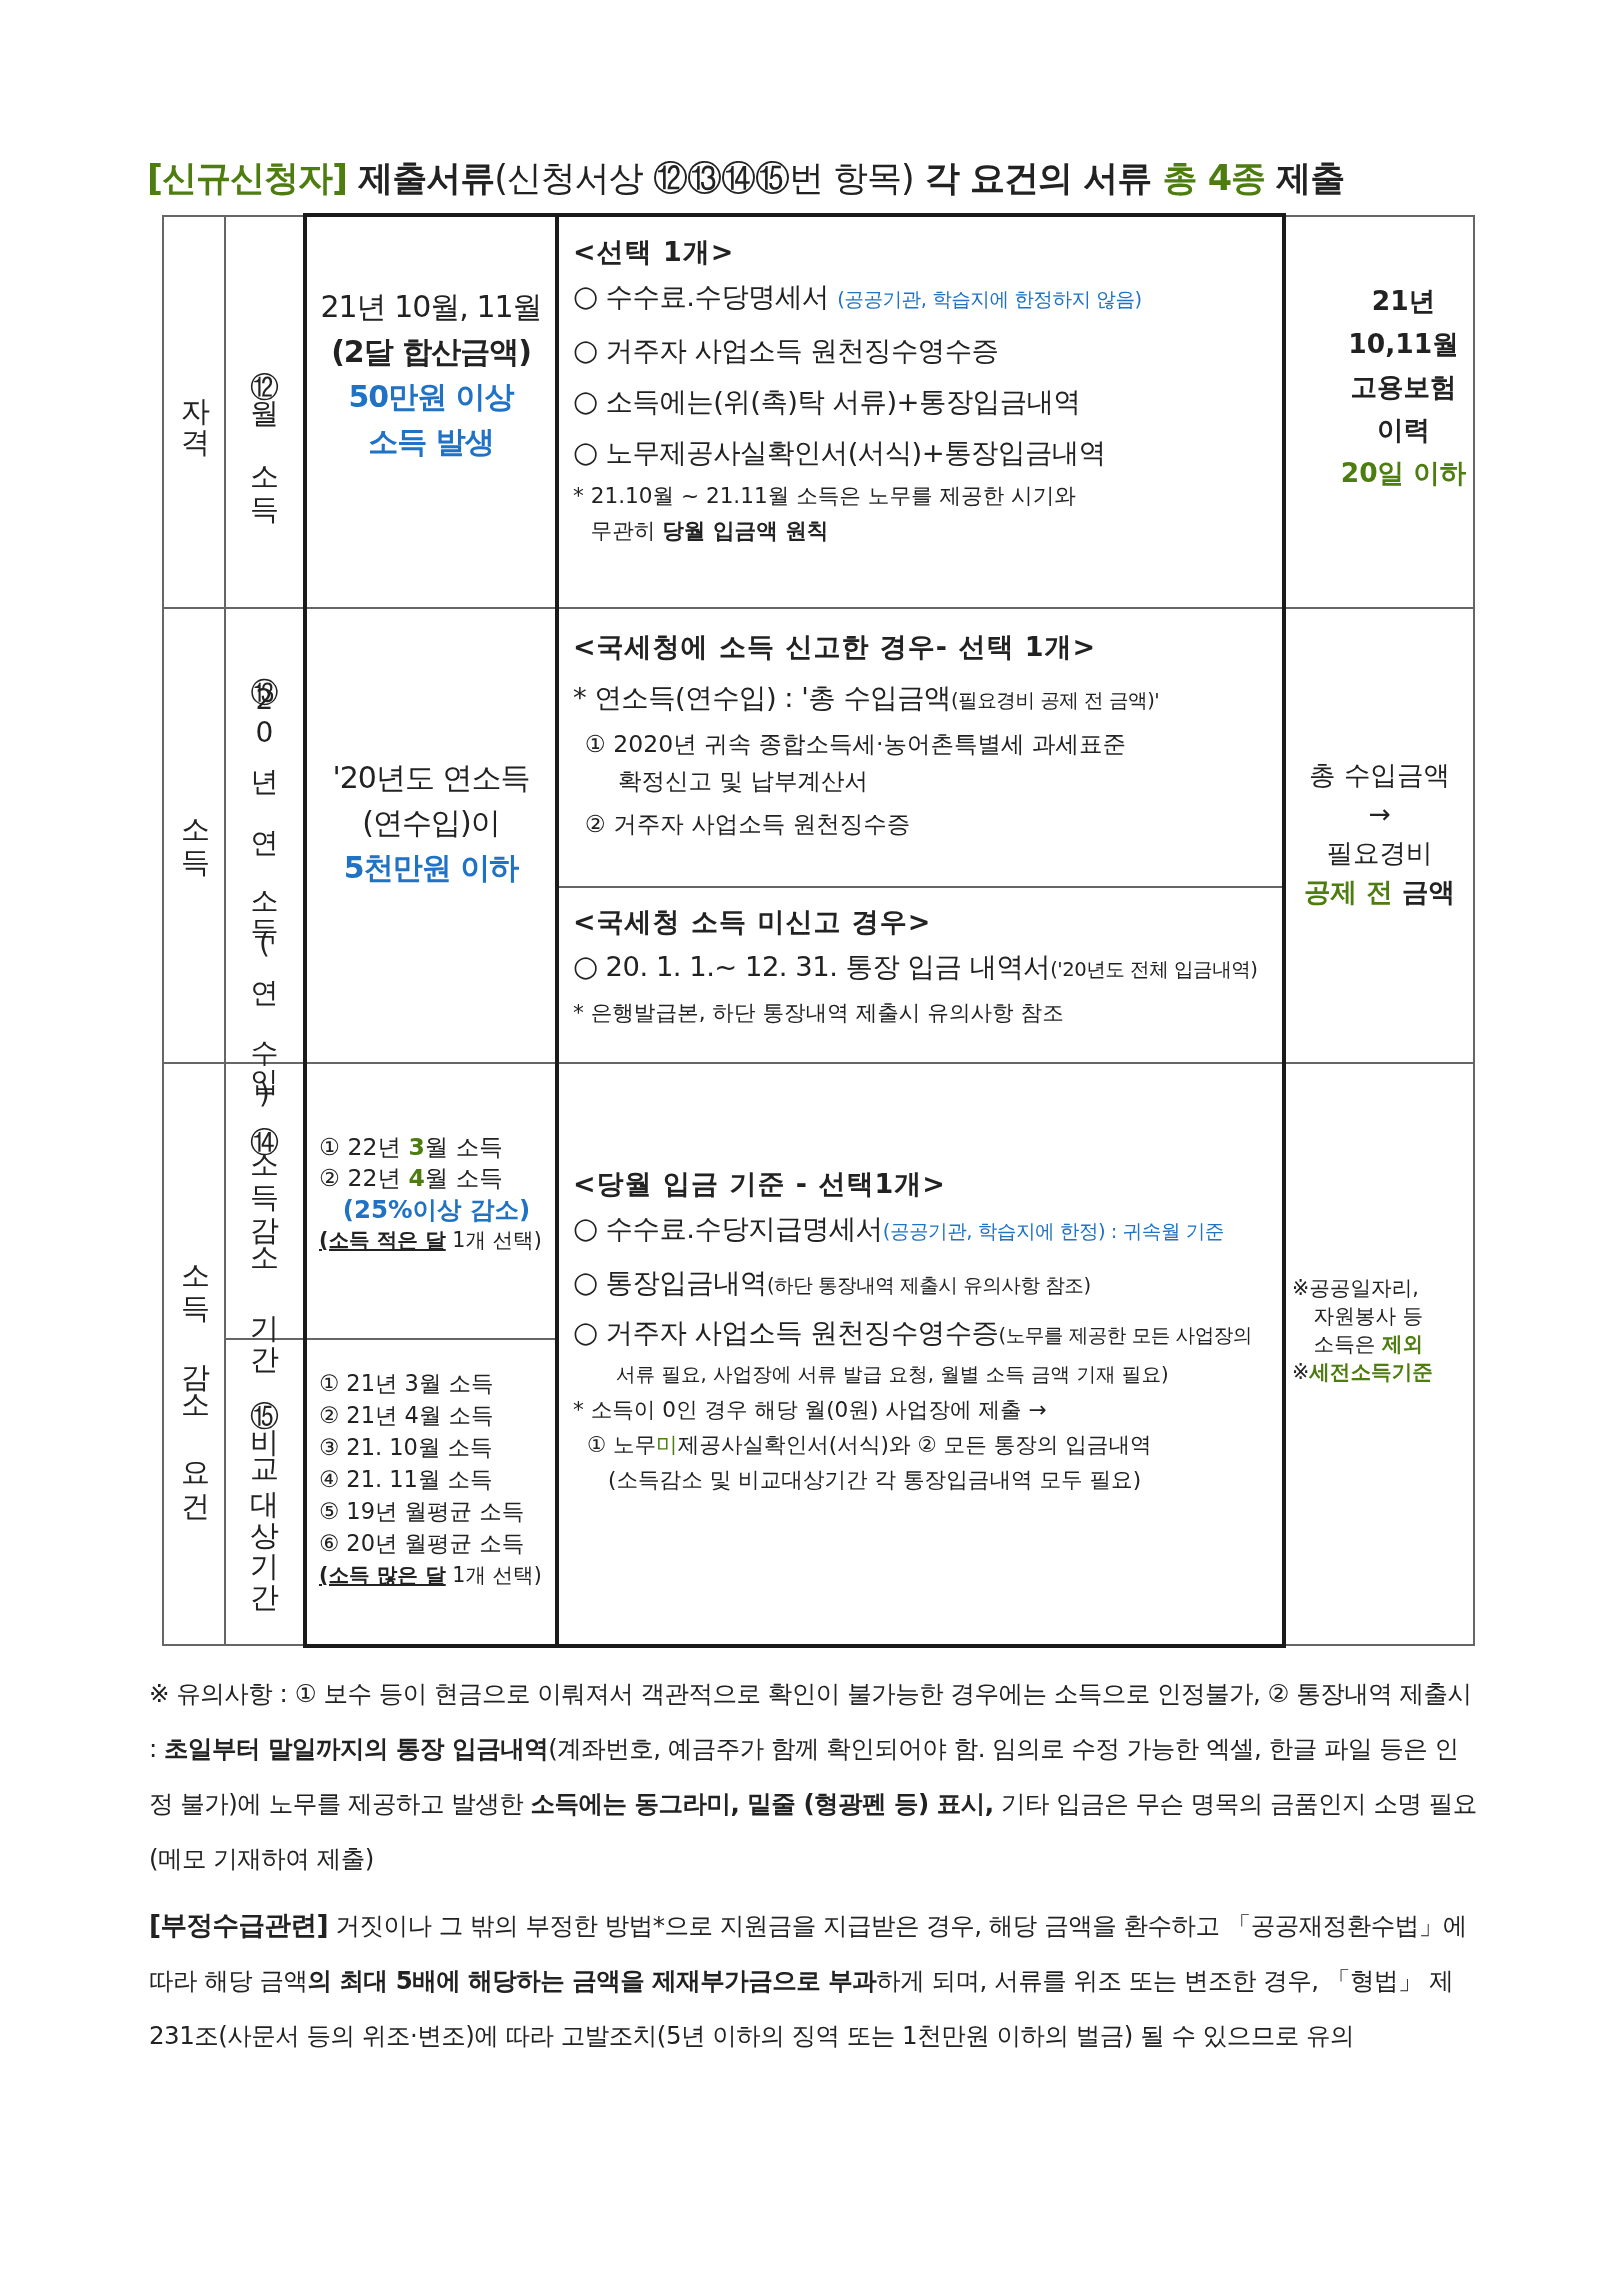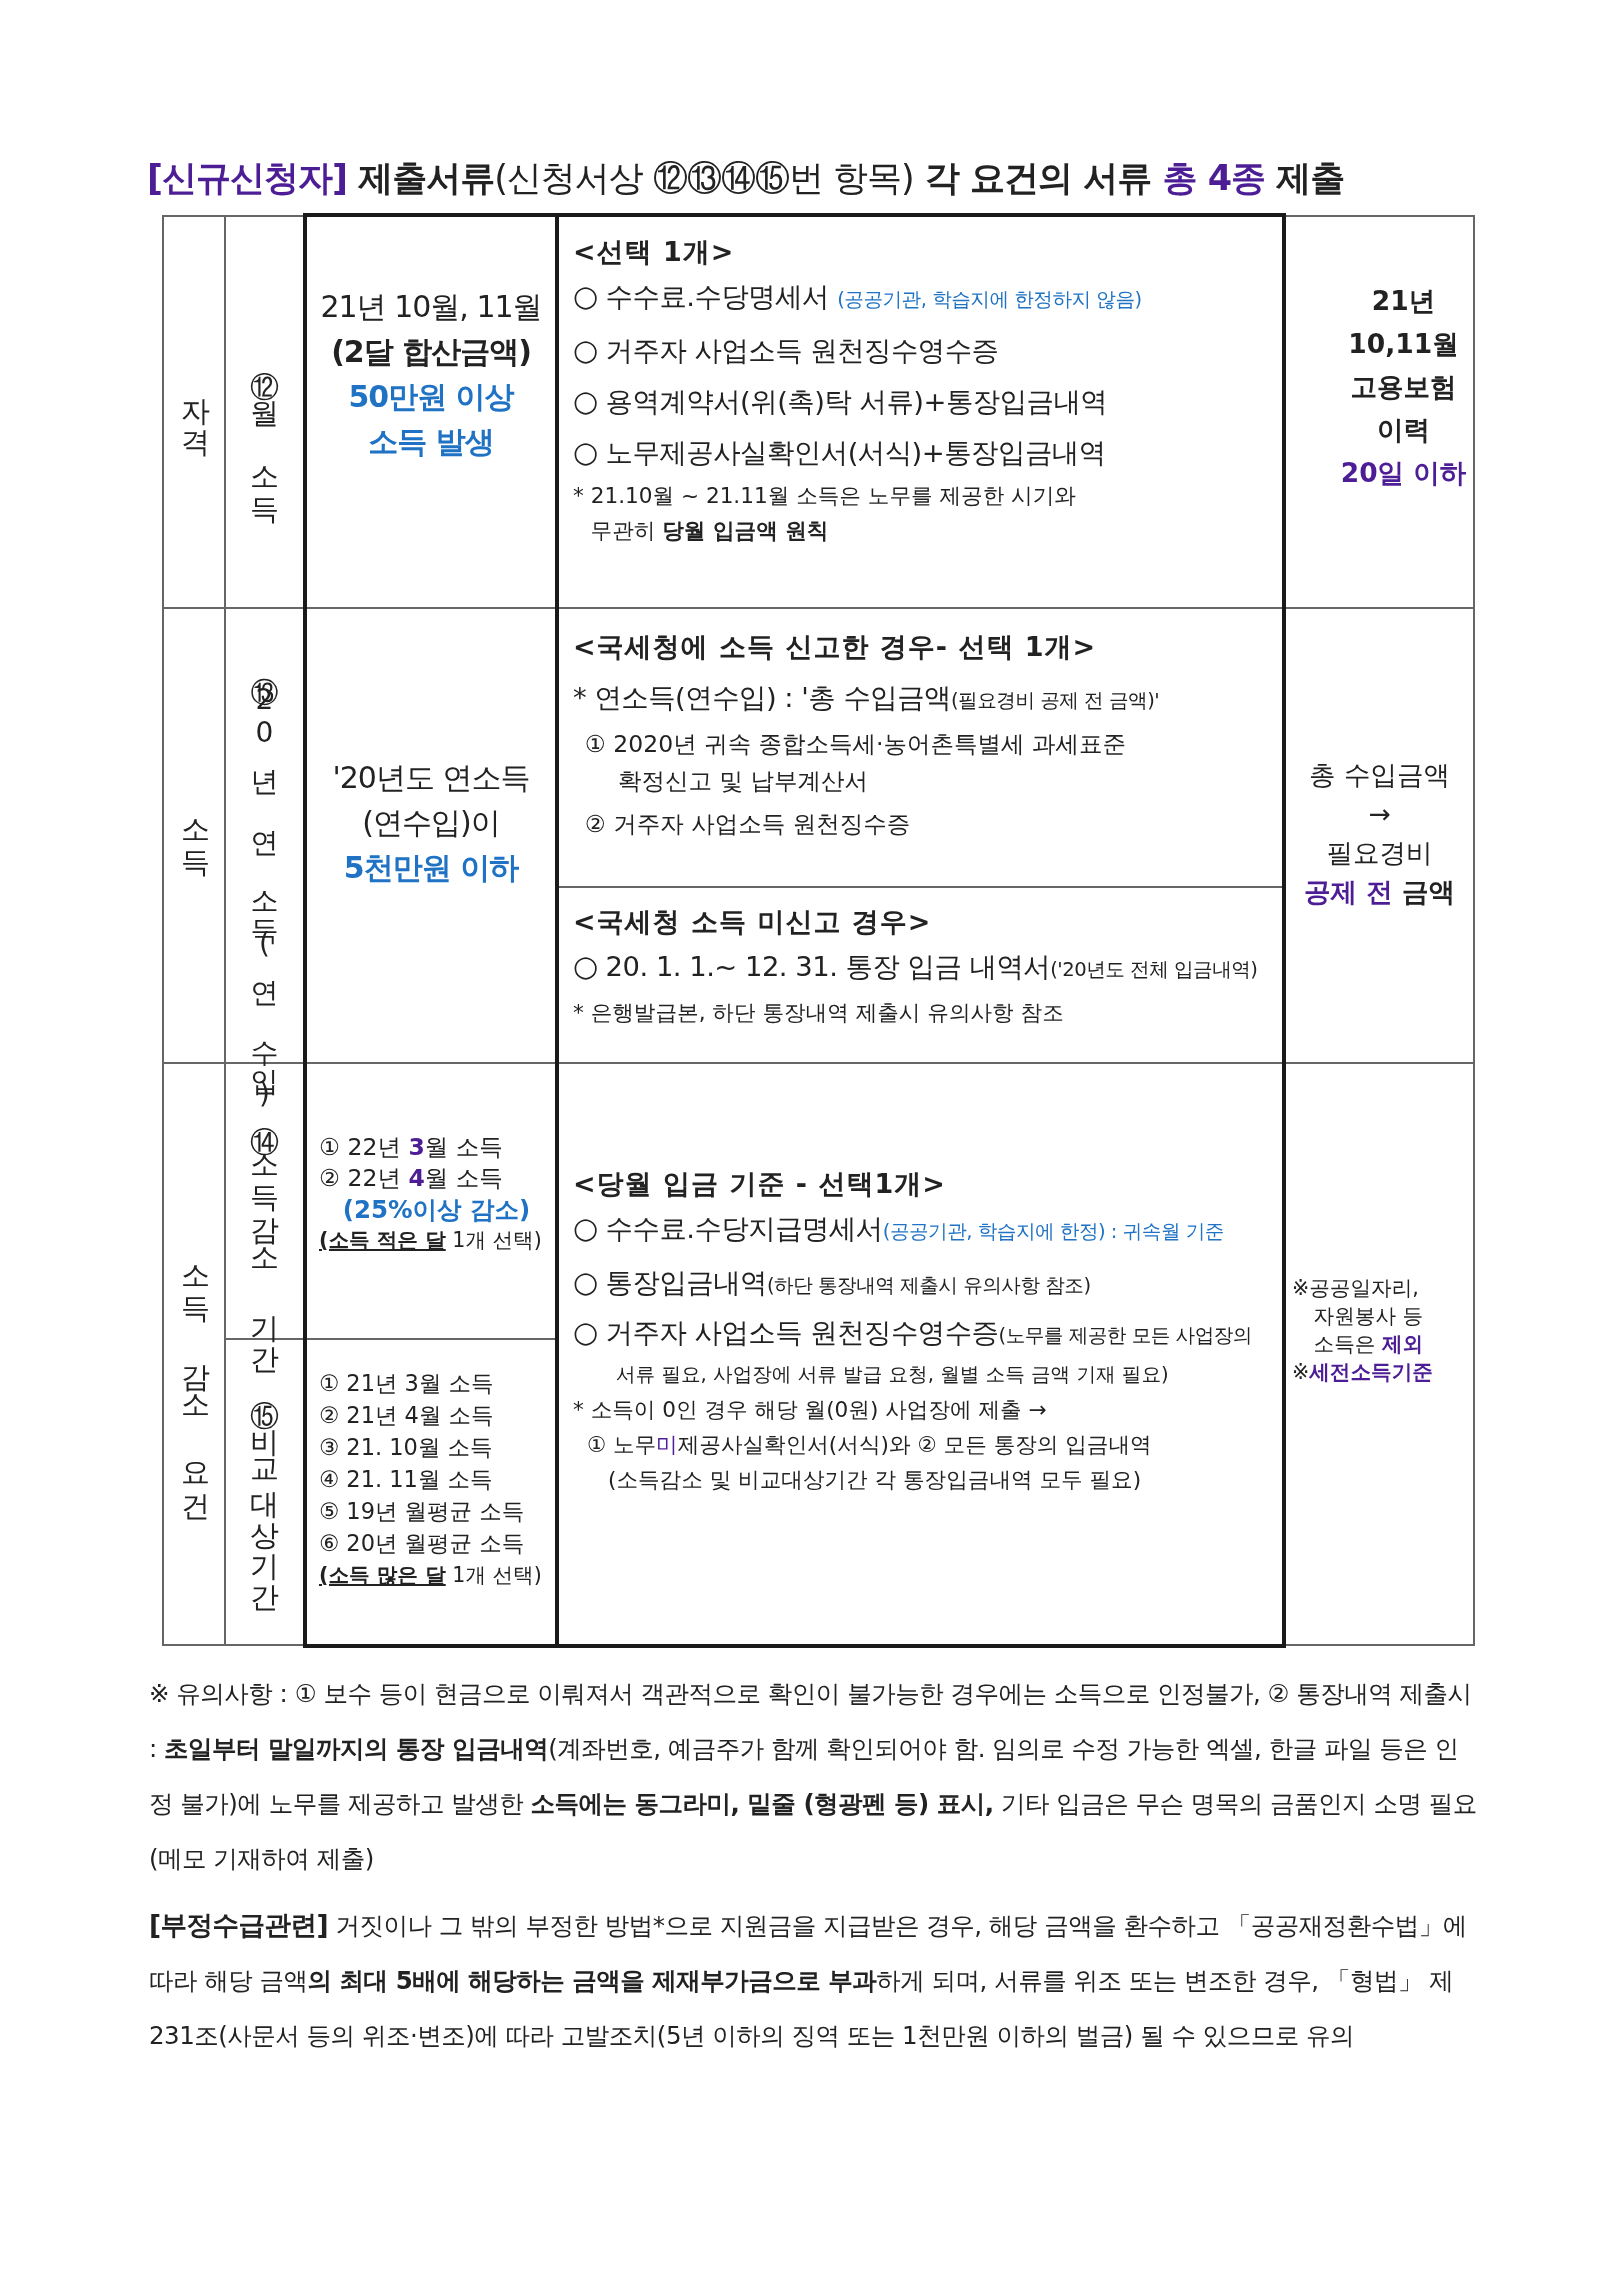--- a/index.html
+++ b/index.html
@@ -1,19 +1,19 @@
 <!DOCTYPE html>
 <html><head>
 <meta charset="utf-8">
 <style>
   * { box-sizing: border-box; margin: 0; padding: 0; }
   html, body { width: 1621px; height: 2292px; background: #ffffff; }
   body { position: relative; font-family: "DejaVu Sans", "Liberation Sans", sans-serif; color: #222; }
   .abs { position: absolute; }
-  .red { color: #4c1d95; }
+  .red { color: #4d7c0f; }
   .blue { color: #1f72c4; }
   .b { font-weight: bold; }
 
   #title { left: 147px; top: 155px; font-size: 35px; font-weight: bold; letter-spacing: -1px; white-space: nowrap; }
   #title .light { font-weight: normal; }
 
   
   .hl { position: absolute; height: 2px; background: #666; }
   .vl { position: absolute; width: 2px; background: #666; }
   .thick { background: #1a1a1a; }
@@ -70,21 +70,21 @@
   <div>21년 10월, 11월</div>
   <div class="b">(2달 합산금액)</div>
   <div class="b blue">50만원 이상</div>
   <div class="b blue">소득 발생</div>
 </div>
 
 <div class="mid" style="top:232px;">
   <div class="hd">&lt;선택 1개&gt;</div>
   <div class="ln"><span class="circ">○</span><span>수수료.수당명세서</span> <span class="small-blue">(공공기관, 학습지에 한정하지 않음)</span></div>
   <div class="ln"><span class="circ">○</span><span>거주자 사업소득 원천징수영수증</span></div>
-  <div class="ln"><span class="circ">○</span><span>용역계약서(위(촉)탁 서류)+통장입금내역</span></div>
+  <div class="ln"><span class="circ">○</span><span>소득에는(위(촉)탁 서류)+통장입금내역</span></div>
   <div class="ln"><span class="circ">○</span><span>노무제공사실확인서(서식)+통장입금내역</span></div>
   <div class="sm">* 21.10월 ~ 21.11월 소득은 노무를 제공한 시기와</div>
   <div class="sm" style="padding-left:17.6px;"><span>무관히 </span><span class="b">당월 입금액 원칙</span></div>
 </div>
 
 <div class="cell-center c5" style="left:1286px; top:279px; width:187px;padding-left:48px;">
   <div>21년</div>
   <div>10,11월</div>
   <div>고용보험</div>
   <div>이력</div>

